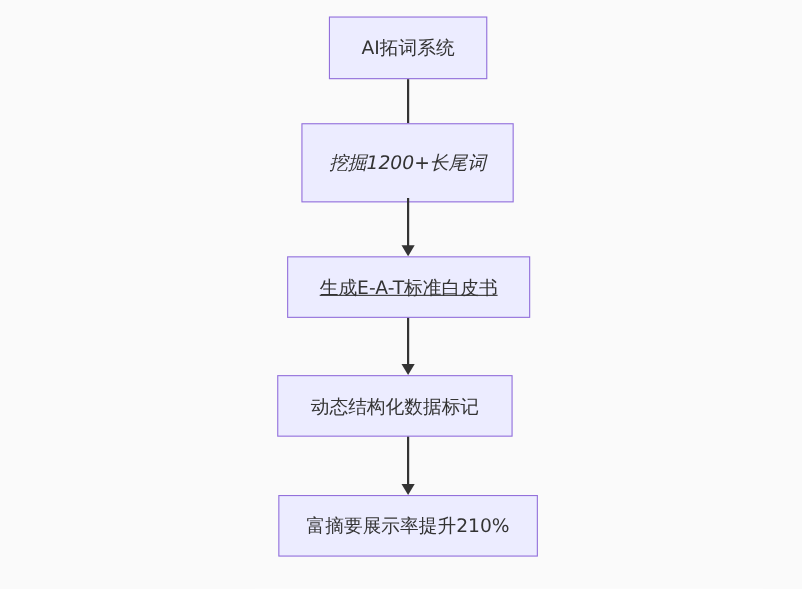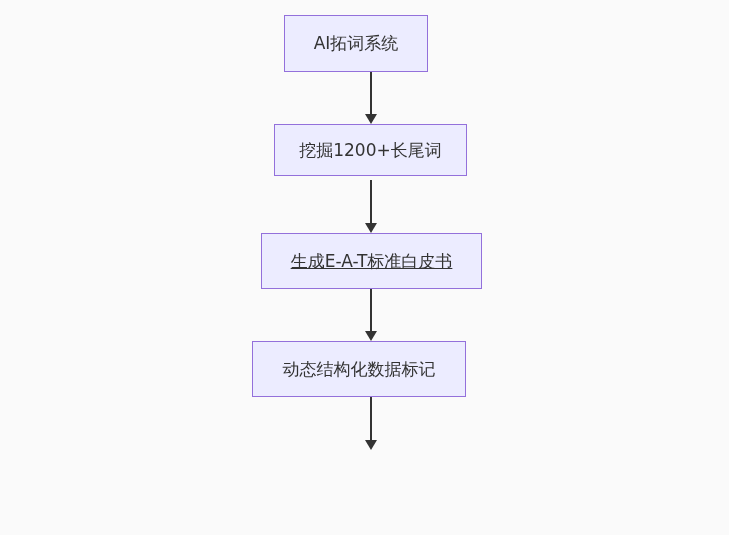--- a/index.html
+++ b/index.html
@@ -25,22 +25,22 @@
     background: var(--node-fill);
     border: 1px solid var(--node-border);
     color: var(--node-text);
     font-size: 17px;
     display: flex;
     align-items: center;
     justify-content: center;
     white-space: nowrap;
     text-align: center;
   }
-  .node-1 { left: 284px; top: 15px;  width: 144px; height: 57px; }
-  .node-2 { left: 274px; top: 124px; width: 193px; height: 52px; }
+  .node-1 { left: 299px; top: 15px;  width: 144px; height: 57px; }
+  .node-2 { left: 274px; top: 112px; width: 193px; height: 72px; font-style: italic; }
   .node-3 { left: 261px; top: 233px; width: 221px; height: 56px; text-decoration: underline; }
   .node-4 { left: 252px; top: 341px; width: 214px; height: 56px; }
   .node-5 { left: 253px; top: 450px; width: 236px; height: 56px; }
 
   .edge-line {
     position: absolute;
     left: 370px;
     width: 2px;
     background: var(--arrow);
   }
@@ -87,14 +87,17 @@
   <div class="edge-line line-3"></div>
   <div class="edge-head head-3"></div>
 
   <div class="flow-node node-4">
     <span>动态结构化数据标记</span>
   </div>
 
   <div class="edge-line line-4"></div>
   <div class="edge-head head-4"></div>
 
+  <div class="flow-node node-5">
+    <span>富摘要展示率提升210%</span>
+  </div>
 
 </div>
 
 </body></html>

